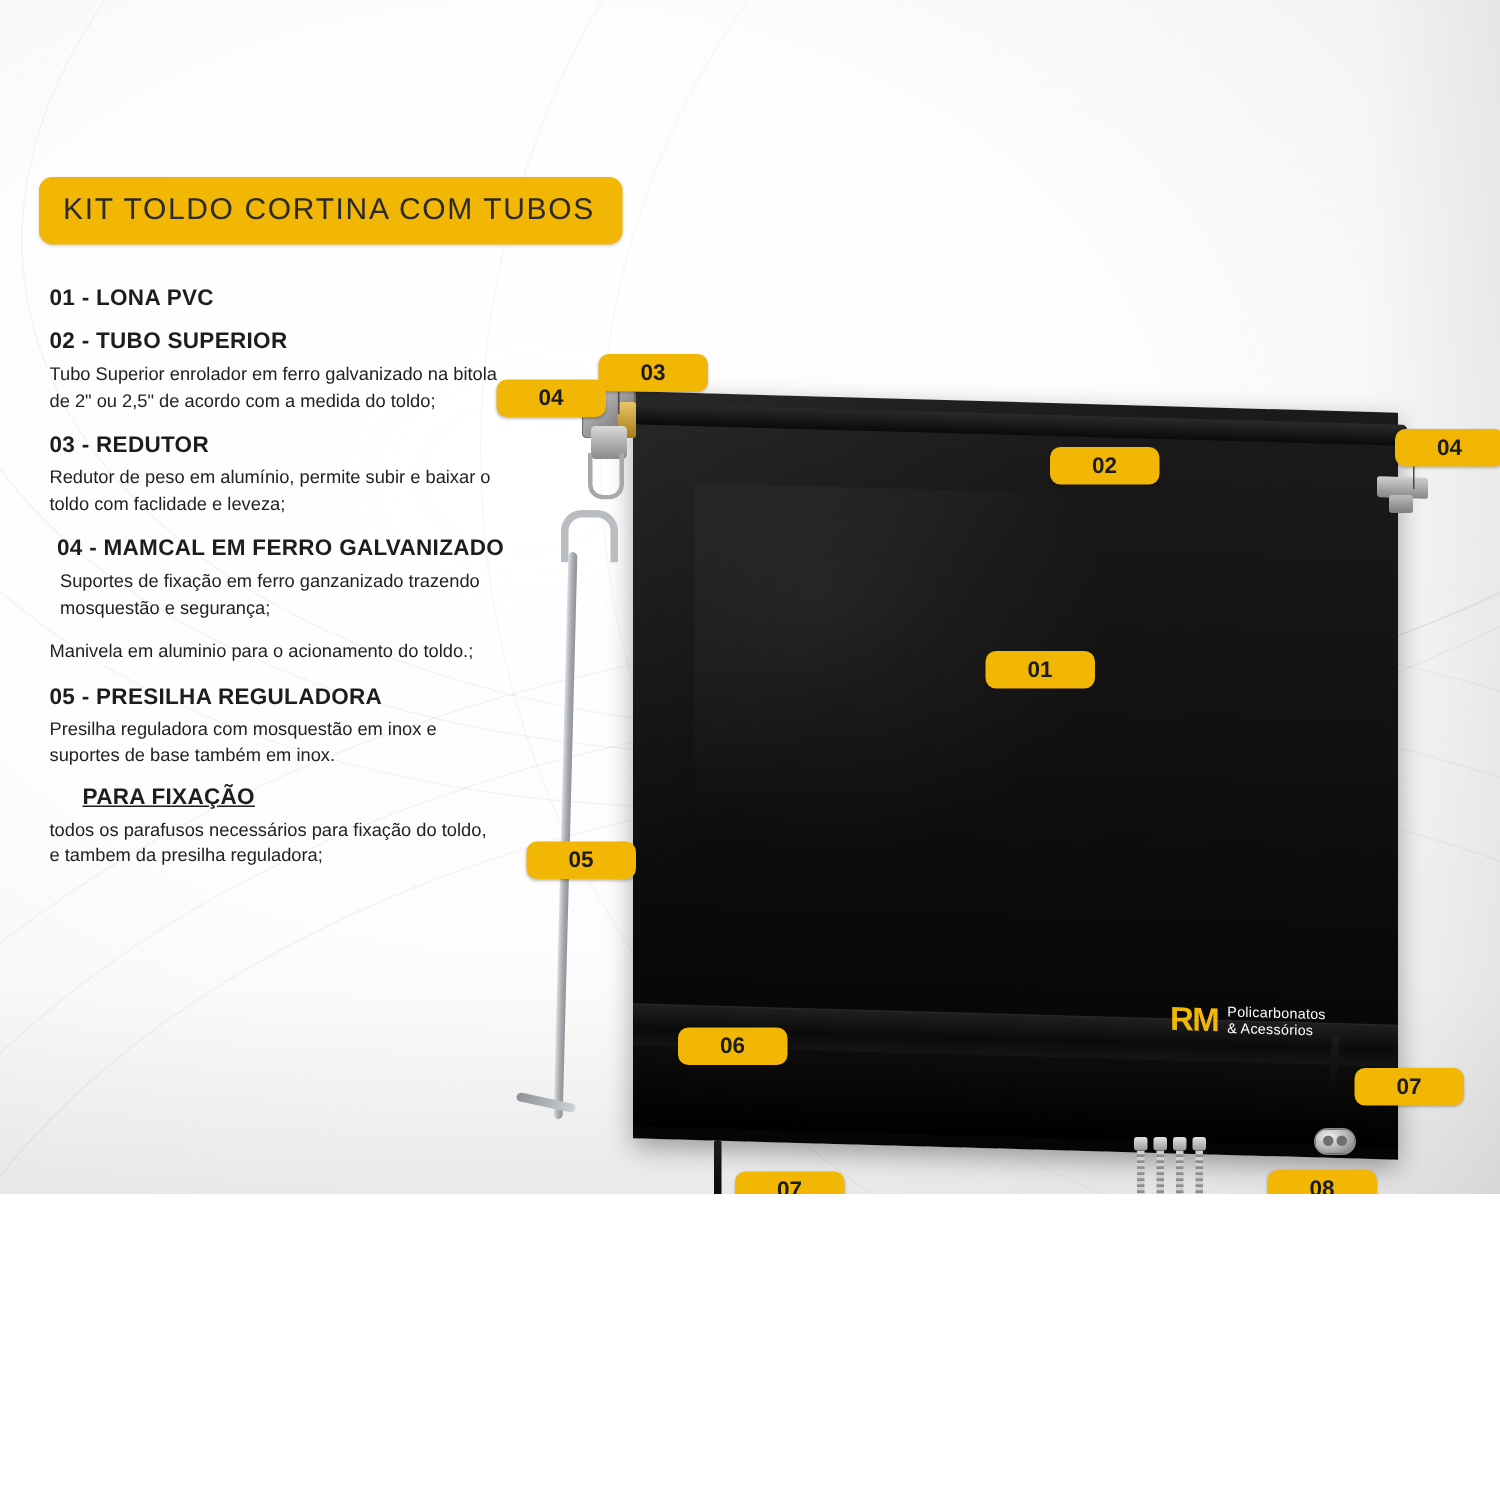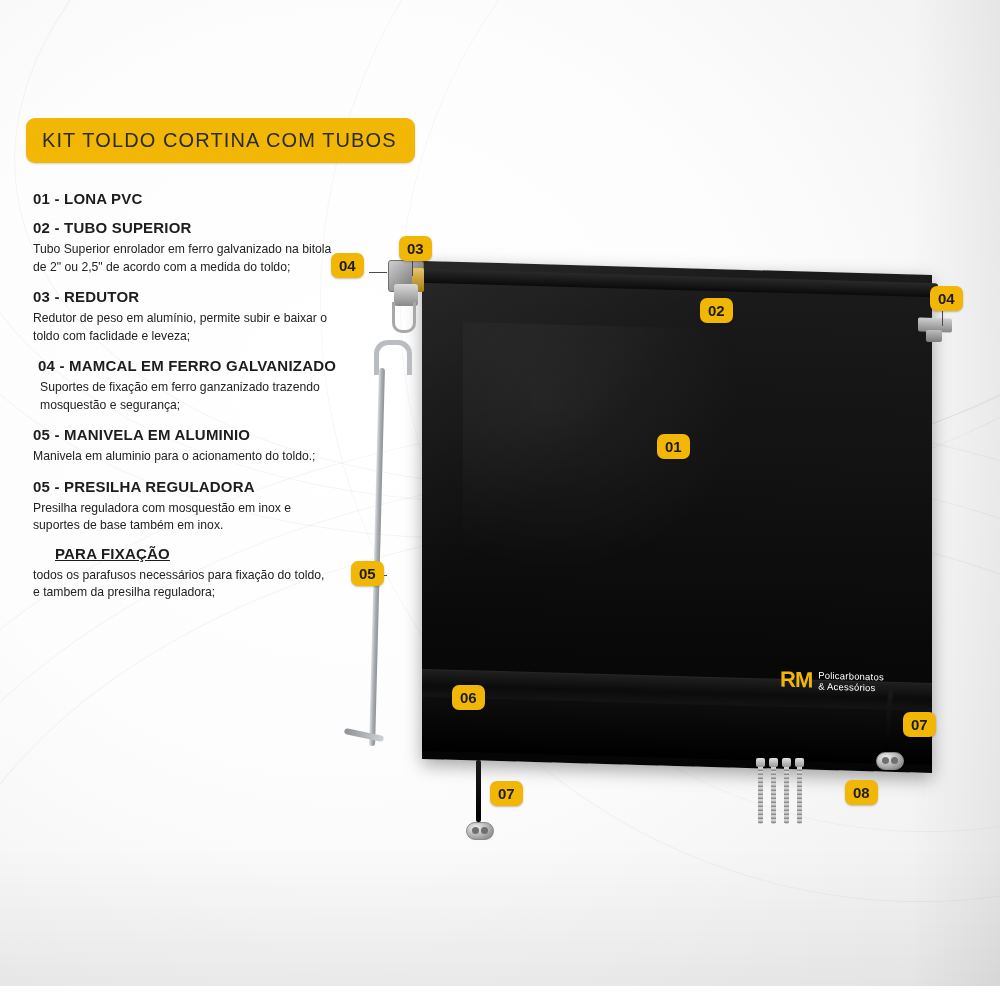--- a/index.html
+++ b/index.html
@@ -9,21 +9,21 @@
   body {
     width: 1000px;
     height: 1000px;
     background: #ffffff;
     font-family: "Liberation Sans", sans-serif;
     overflow: hidden;
   }
   #stage {
     position: relative;
     width: 1000px;
-    height: 986px;
+    height: 796px;
     background: radial-gradient(ellipse at 35% 40%, #ffffff 0%, #fdfdfd 45%, #f3f3f3 80%, #eeeeee 100%);
     overflow: hidden;
   }
   
   .bg-swirl {
     position: absolute;
     border: 1px solid rgba(0,0,0,0.045);
     border-radius: 50%;
     pointer-events: none;
   }
@@ -93,21 +93,21 @@
   .spec-body.indent { padding-left: 7px; width: 296px; }
 
   
   .num-badge {
     position: absolute;
     background: #F2B705;
     color: #1c1c1c;
     font-size: 15px;
     font-weight: bold;
     border-radius: 7px;
-    padding: 5px 8px;
+    padding: 5px 28px;
     box-shadow: 0 1px 2px rgba(0,0,0,0.25);
     line-height: 1;
     z-index: 40;
   }
 
   
   .awning {
     position: absolute;
     left: 422px;
     top: 268px;
@@ -389,21 +389,20 @@
       <p class="spec-title">03 - REDUTOR</p>
       <p class="spec-body">Redutor de peso em alumínio, permite subir e baixar o toldo com faclidade e leveza;</p>
     </div>
 
     <div class="spec-item">
       <p class="spec-title indent">04 - MAMCAL  EM FERRO GALVANIZADO</p>
       <p class="spec-body indent">Suportes de fixação em ferro ganzanizado trazendo mosquestão e segurança;</p>
     </div>
 
     <div class="spec-item">
-      <p class="spec-title">05 - MANIVELA EM ALUMINIO</p>
       <p class="spec-body">Manivela em aluminio para o acionamento do toldo.;</p>
     </div>
 
 
     <div class="spec-item">
       <p class="spec-title">05 - PRESILHA REGULADORA</p>
       <p class="spec-body">Presilha reguladora com mosquestão em inox e suportes de base também em inox.</p>
     </div>
 
     <div class="spec-item">

